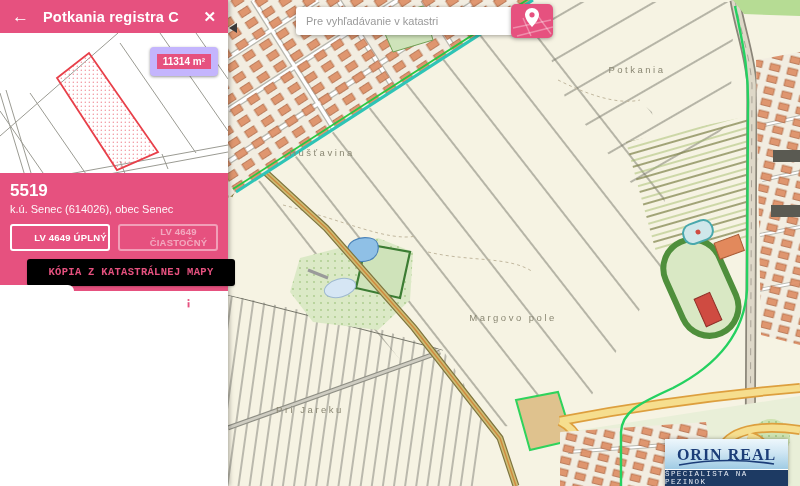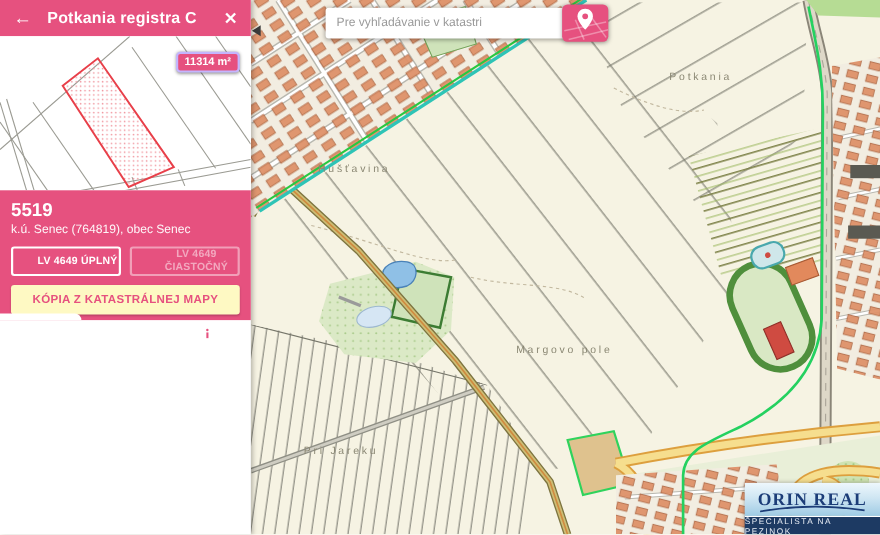--- a/index.html
+++ b/index.html
@@ -11,34 +11,34 @@
   .sidebar { position:relative; width:228px; height:486px; background:#fff; z-index:5;
              box-shadow:2px 0 4px rgba(0,0,0,.25); display:flex; flex-direction:column; }
   .sb-header { height:33px; background:#e6517f; color:#fff; display:flex; align-items:center;
                padding:0 12px; flex:0 0 auto; }
   .back-btn { font-size:17px; line-height:1; cursor:pointer; margin-right:14px; font-weight:bold; }
   .sb-title { font-size:14.5px; font-weight:bold; letter-spacing:.2px; flex:1; }
   .close-btn { font-size:15px; font-weight:bold; cursor:pointer; }
 
   .preview { position:relative; height:140px; background:#fff; flex:0 0 auto; overflow:hidden; }
   .area-badge { position:absolute; top:14px; right:10px; background:#e6517f; color:#fff;
-                font-size:10px; font-weight:bold; padding:2px 6px; border:2px solid #c4b5fd;
+                font-size:10px; font-weight:bold; padding:2px 6px; border:7px solid #c4b5fd;
                 border-radius:4px; box-shadow:0 1px 3px rgba(0,0,0,.4); }
 
   .panel { height:118px; background:#e6517f; color:#fff; padding:8px 10px 0; position:relative; flex:0 0 auto; }
   .parcel-no { font-size:17px; font-weight:bold; line-height:1.15; }
   .parcel-sub { font-size:11px; color:rgba(255,255,255,.95); margin:2px 0 9px; }
   .lv-row { display:flex; gap:8px; margin-bottom:8px; }
   .lv-btn { flex:1; height:27px; background:transparent; border:2px solid #fff; border-radius:3px;
             color:#fff; font-size:9.5px; font-weight:bold; letter-spacing:.2px; cursor:pointer;
             font-family:"Liberation Sans",sans-serif;padding-left:21px; }
   .lv-btn.dim { border-color:rgba(255,255,255,.45); color:rgba(255,255,255,.5); }
-  .copy-btn { width:100%; height:27px; background:#fef9c3; border:none; border-radius:3px;
+  .copy-btn { width:100%; height:27px; background:#000000; border:none; border-radius:3px;
               color:#e6517f; font-size:10.5px; font-weight:bold; letter-spacing:.3px; cursor:pointer;
-              font-family:Liberation Sans, sans-serif; box-shadow:0 1px 2px rgba(0,0,0,.2); }
+              font-family:Liberation Mono, monospace; box-shadow:0 1px 2px rgba(0,0,0,.2);margin-left:17px; }
   .icon-row { display:flex; justify-content:space-between; align-items:center; padding:0 22px; height:36px; }
   .tab-ic { cursor:pointer; display:flex; align-items:center; justify-content:center; }
   .notch { position:absolute; left:0; bottom:0; width:74px; height:6px; background:#fff;
            border-radius:0 6px 0 0; }
 
   .owners { flex:1; background:#fff; padding:9px 8px; }
   .owner-link { font-size:11.5px; color:#2e7fc2; text-decoration:none; display:block; line-height:1.3; cursor:pointer; }
   .owner-share { font-size:11px; color:#4d4d4d; margin-top:5px; }
 
   
@@ -54,30 +54,30 @@
   .search-ic { flex:0 0 auto; cursor:pointer; margin-left:6px; display:flex; }
 
   .map-btn { position:absolute; left:283px; top:4px; width:42px; height:34px; background:#e6517f;
              border:none; border-radius:5px; box-shadow:0 1px 4px rgba(0,0,0,.35); cursor:pointer;
              z-index:4; display:flex; align-items:center; justify-content:center; overflow:hidden; }
 
   .collapse-arrow { position:absolute; left:1px; top:23px; width:0; height:0; z-index:4; cursor:pointer;
                     border-top:5px solid transparent; border-bottom:5px solid transparent;
                     border-right:8px solid #3b3b3b; }
 
-  .logo { position:absolute; right:0; bottom:0; width:123px; height:47px; z-index:4;
+  .logo { position:absolute; right:12px; bottom:0; width:123px; height:47px; z-index:4;
           box-shadow:0 0 4px rgba(0,0,0,.35); }
   .logo-top { position:relative; height:30px; background:linear-gradient(180deg,#eef7fc 0%,#cfe6f3 45%,#9fcbe4 100%);
               display:flex; align-items:center; justify-content:center; }
   .logo-name { font-family:"Liberation Serif",serif; font-weight:bold; font-size:16px; color:#1c3d78;
                letter-spacing:1px; line-height:1; padding-top:2px; }
   .logo-swoosh { position:absolute; left:10px; bottom:2px; }
   .logo-bottom { height:17px; background:#1d3a63; border-top:1px solid #fff; display:flex;
                  align-items:center; justify-content:center; }
-  .logo-tag { font-family:Liberation Sans, sans-serif; font-size:7.5px; color:#e8edf5; letter-spacing:1.4px; }
+  .logo-tag { font-family:Liberation Mono, monospace; font-size:7.5px; color:#e8edf5; letter-spacing:1.4px; }
 </style>
 </head>
 <body>
 
 <div class="app">
 
   <aside class="sidebar">
     <div class="sb-header">
       <span class="back-btn">←</span>
       <span class="sb-title">Potkania registra C</span>
@@ -106,21 +106,21 @@
           <line x1="120" y1="128" x2="126" y2="143"></line>
           <line x1="162" y1="121" x2="168" y2="136"></line>
         </g>
         <polygon points="57,45 89,20 158,119 117,137" fill="url(#reddots)" stroke="#e8404a" stroke-width="1.8"></polygon>
       </svg>
       <div class="area-badge">11314 m²</div>
     </div>
 
     <section class="panel">
       <div class="parcel-no">5519</div>
-      <div class="parcel-sub">k.ú. Senec (764819), obec Senec</div>
+      <div class="parcel-sub">k.ú. Senec (614026), obec Senec</div>
       <div class="lv-row">
         <button class="lv-btn">LV 4649 ÚPLNÝ</button>
         <button class="lv-btn dim">LV 4649 ČIASTOČNÝ</button>
       </div>
       <button class="copy-btn">KÓPIA Z KATASTRÁLNEJ MAPY</button>
       <div class="icon-row">
         <span class="tab-ic">
           <svg width="19" height="14" viewBox="0 0 19 14">
             <circle cx="6" cy="3.4" r="2.5" fill="#fff"></circle>
             <circle cx="13" cy="3.4" r="2.5" fill="#fff"></circle>

